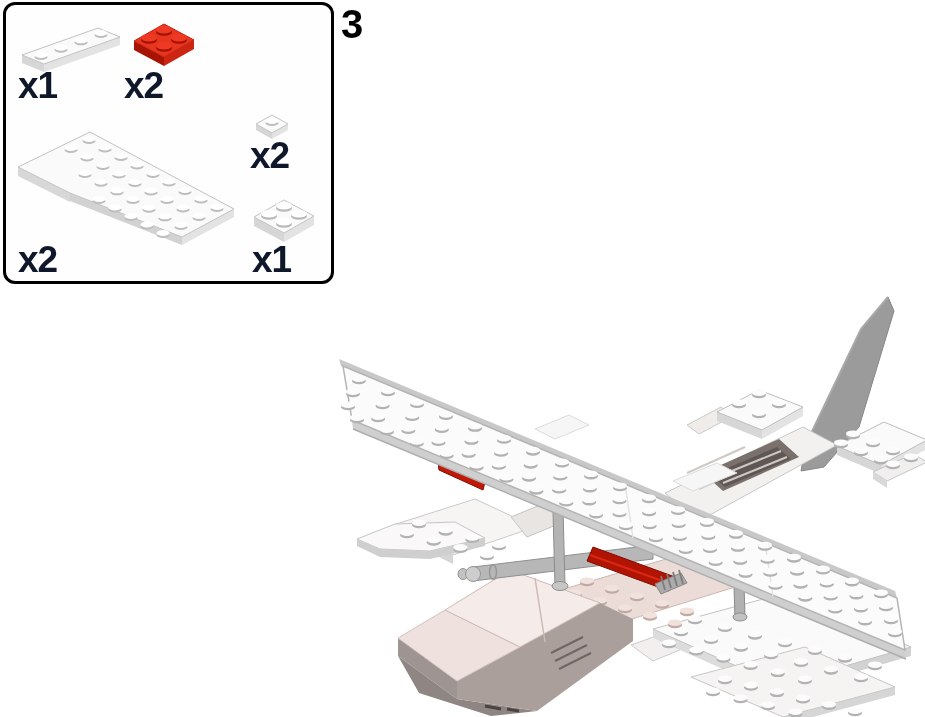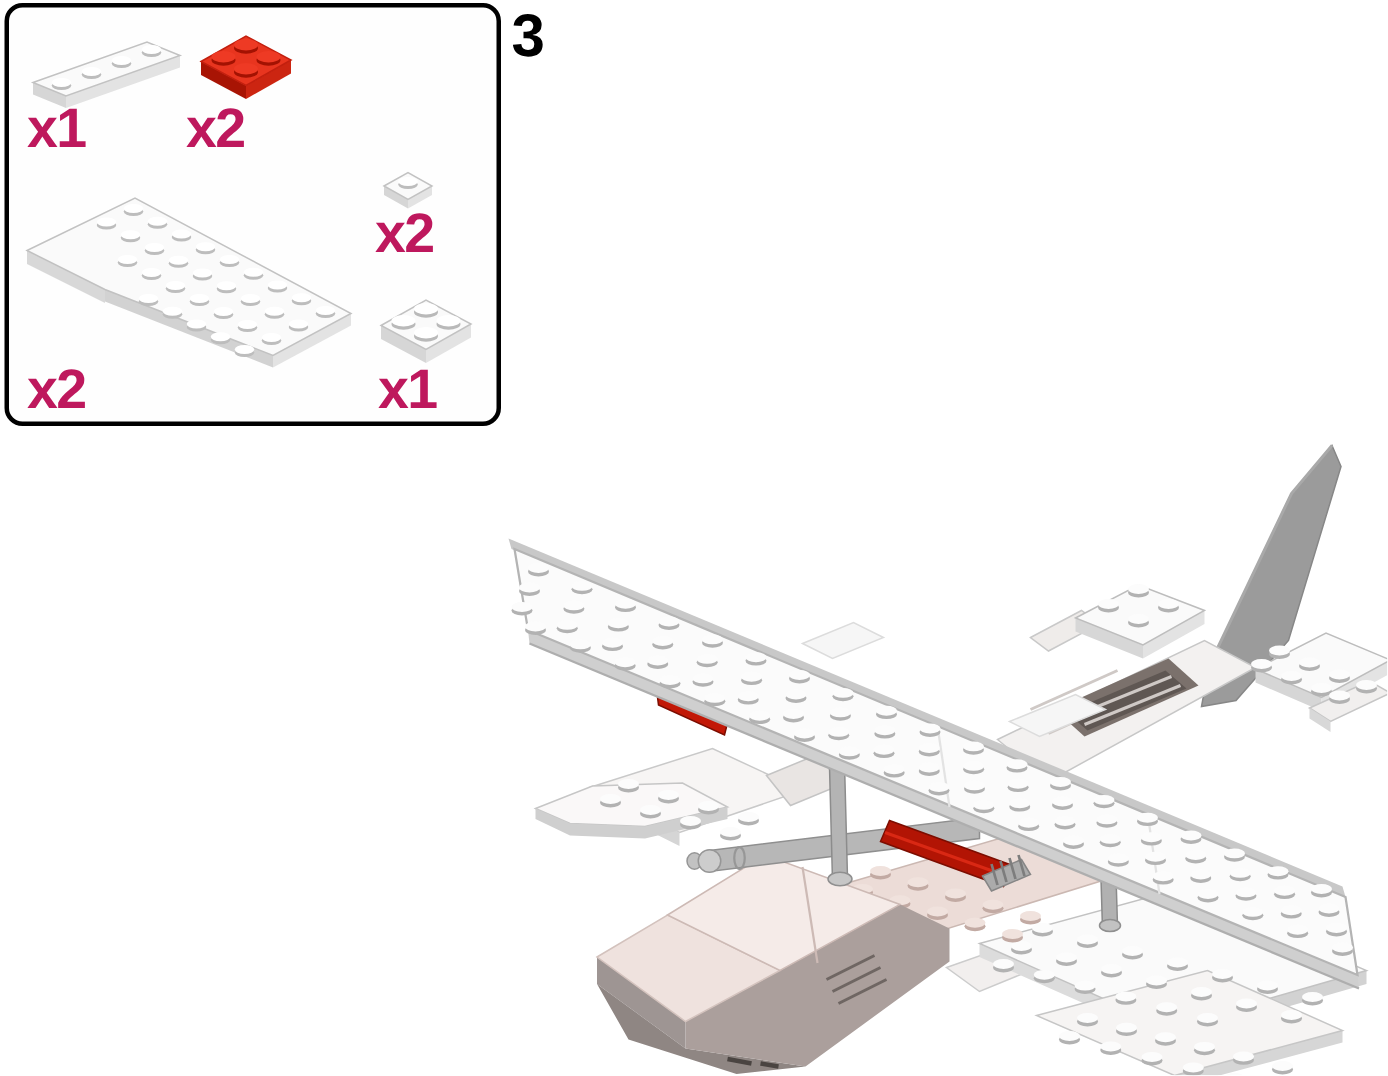--- a/index.html
+++ b/index.html
@@ -1,21 +1,21 @@
 <!DOCTYPE html>
 <html><head>
 <meta charset="utf-8">
 <style>
   html,body{margin:0;padding:0;background:#fff;}
   .page{position:relative;width:925px;height:717px;background:#ffffff;overflow:hidden;
         font-family:"Liberation Sans",sans-serif;}
   .parts-box{position:absolute;left:3px;top:2px;width:325px;height:276px;
         border:3px solid #000;border-radius:12px;background:#fefefe;}
   .part{position:absolute;}
-  .count{position:absolute;font-weight:bold;font-size:37px;line-height:1;color:#be185d;
+  .count{position:absolute;font-weight:bold;font-size:37px;line-height:1;color:#0f172a;
         letter-spacing:-1px;}
   .step-number{position:absolute;left:341px;top:4px;font-weight:bold;font-size:40px;
         line-height:1;color:#000;letter-spacing:-1px;}
   .model{position:absolute;left:335px;top:285px;width:590px;height:432px;}
   svg{display:block;}
 </style>
 </head>
 <body>
 
 <div class="page">

